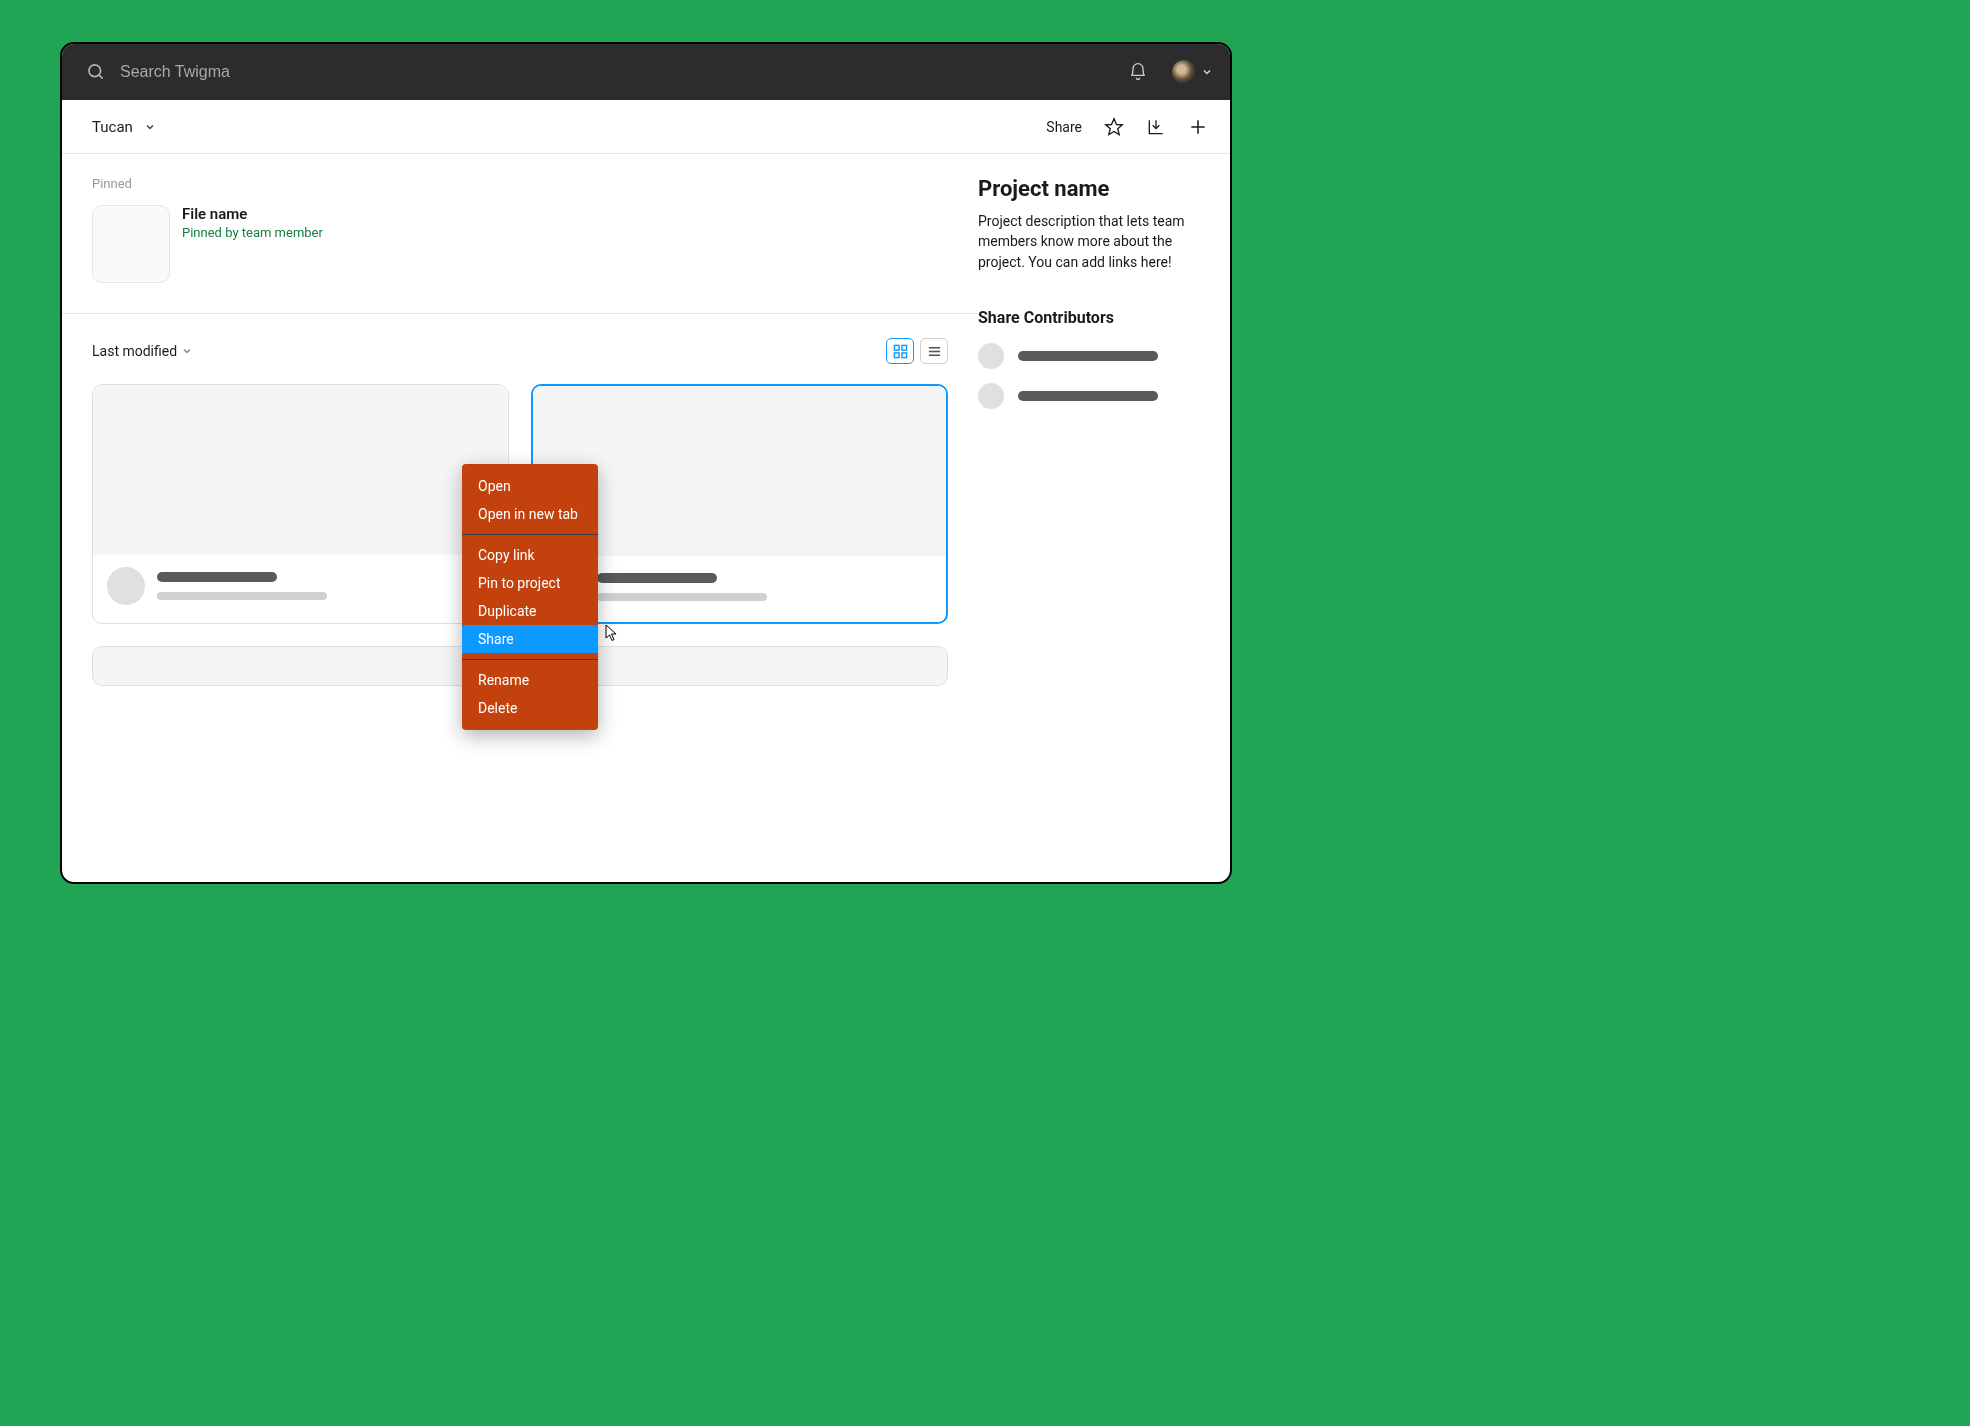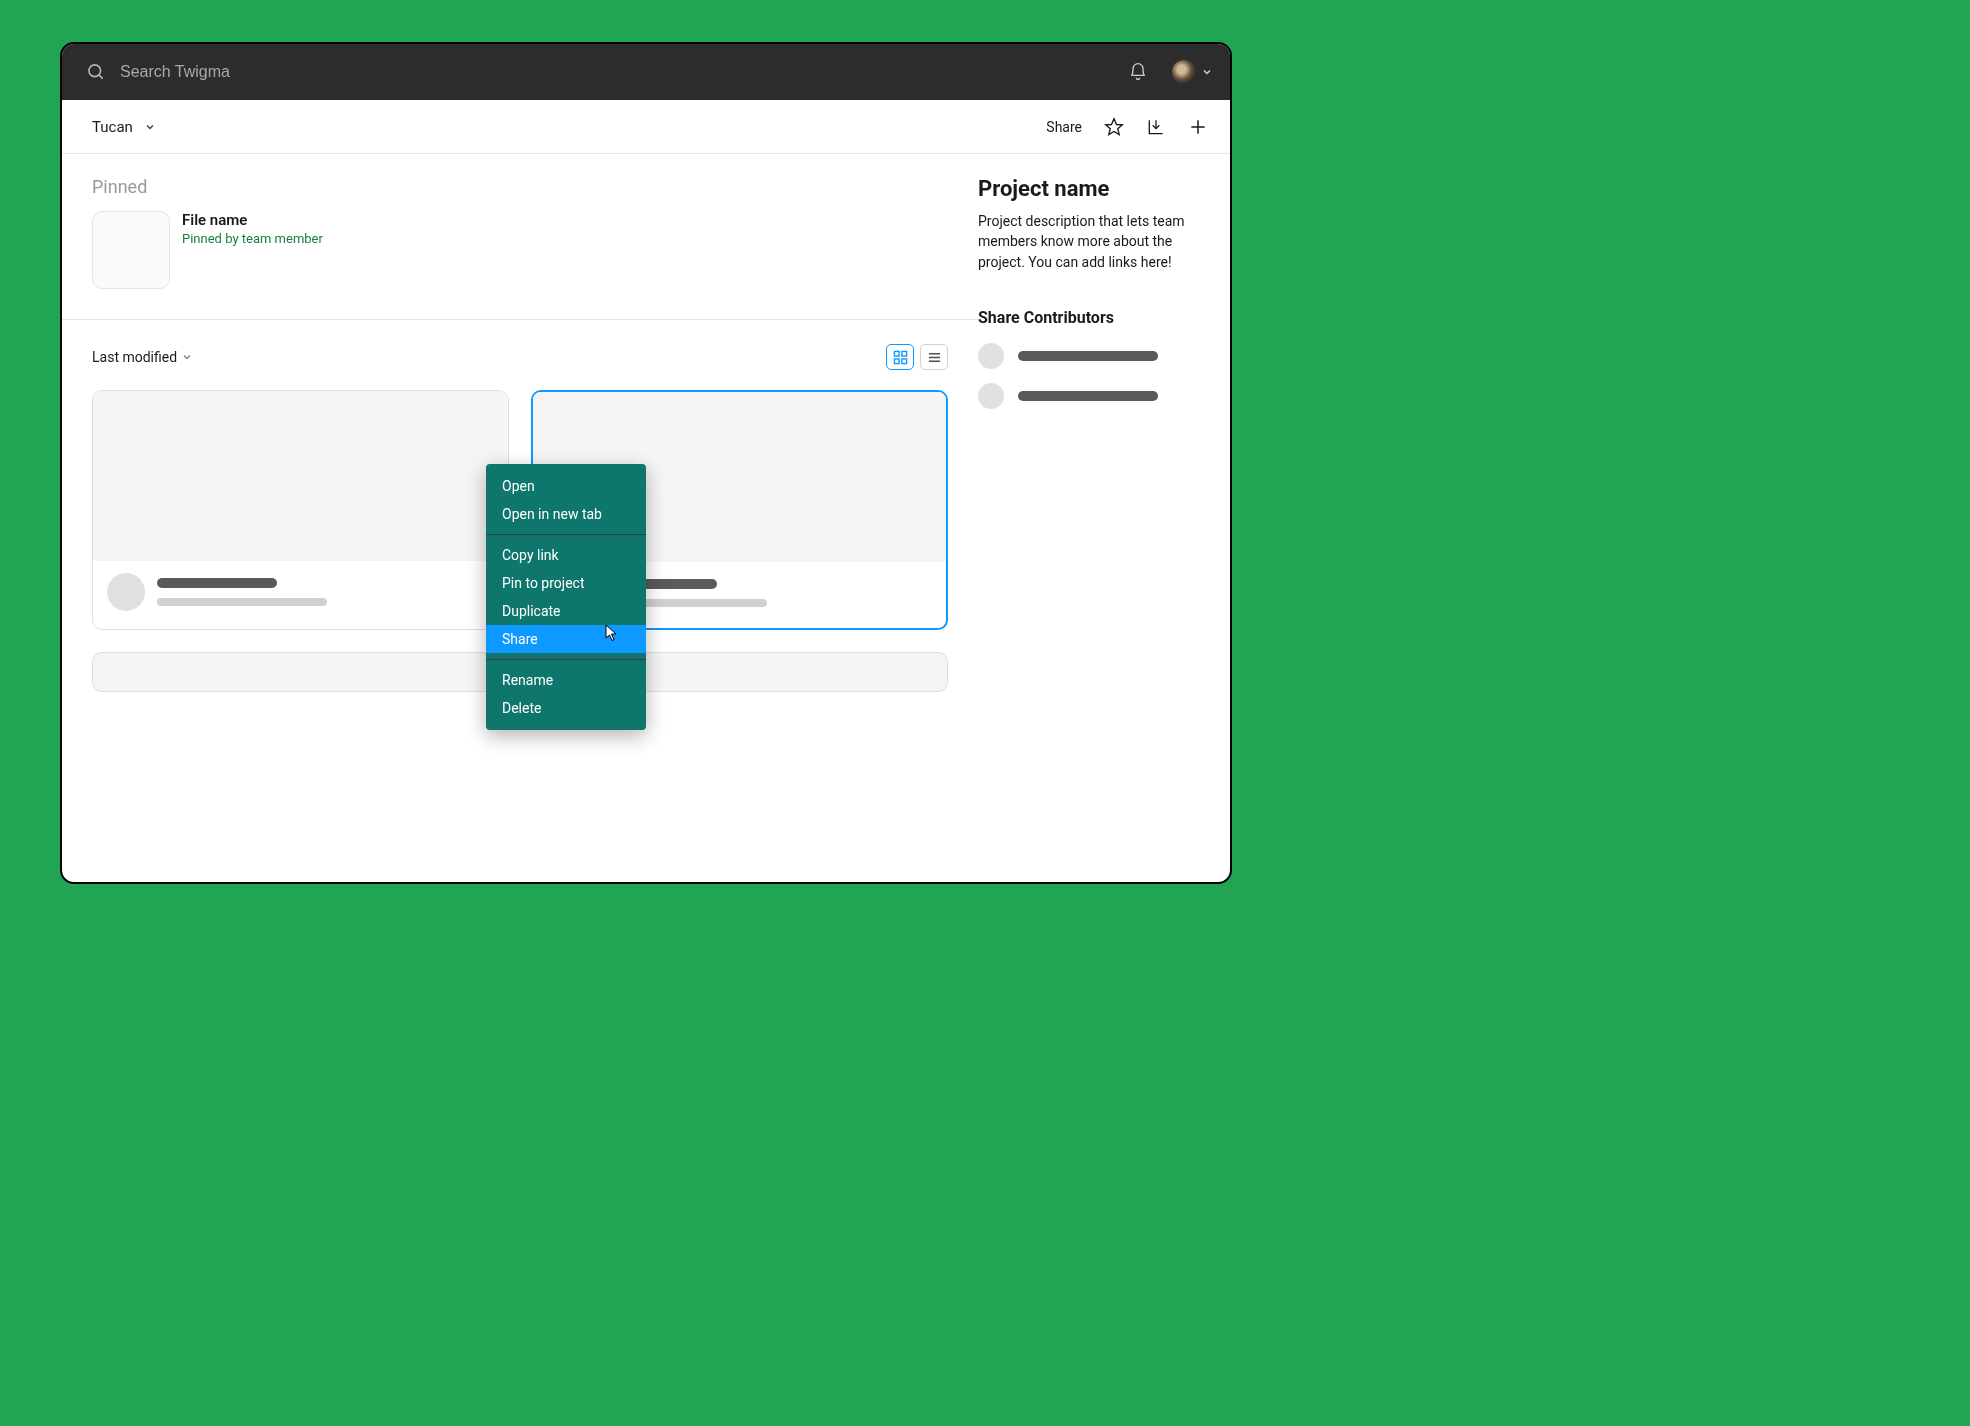--- a/index.html
+++ b/index.html
@@ -122,21 +122,21 @@
     .main {
       flex: 1;
       overflow: hidden;
       position: relative;
     }
     .pinned-section {
       padding: 22px 30px 30px 30px;
       border-bottom: 1px solid #e5e5e5;
     }
     .pinned-label {
-      font-size: 18px;
+      font-size: 13px;
       color: #999;
       margin-bottom: 14px;
     }
     .pinned-item {
       display: flex;
       align-items: flex-start;
       gap: 12px;
     }
     .pinned-thumb {
       width: 78px;
@@ -285,23 +285,23 @@
     }
     .contributor-line {
       height: 10px;
       width: 140px;
       background: #5a5a5a;
       border-radius: 5px;
     }
     .context-menu {
       position: absolute;
       top: 310px;
-      left: 424px;
-      width: 160px;
-      background: #0f766e;
+      left: 400px;
+      width: 136px;
+      background: #c2410c;
       border-radius: 4px;
       padding: 8px 0;
       box-shadow: 0 6px 20px rgba(0,0,0,0.3);
       z-index: 100;
     }
     .menu-item {
       padding: 6px 16px;
       font-size: 14px;
       color: #fff;
       cursor: pointer;

